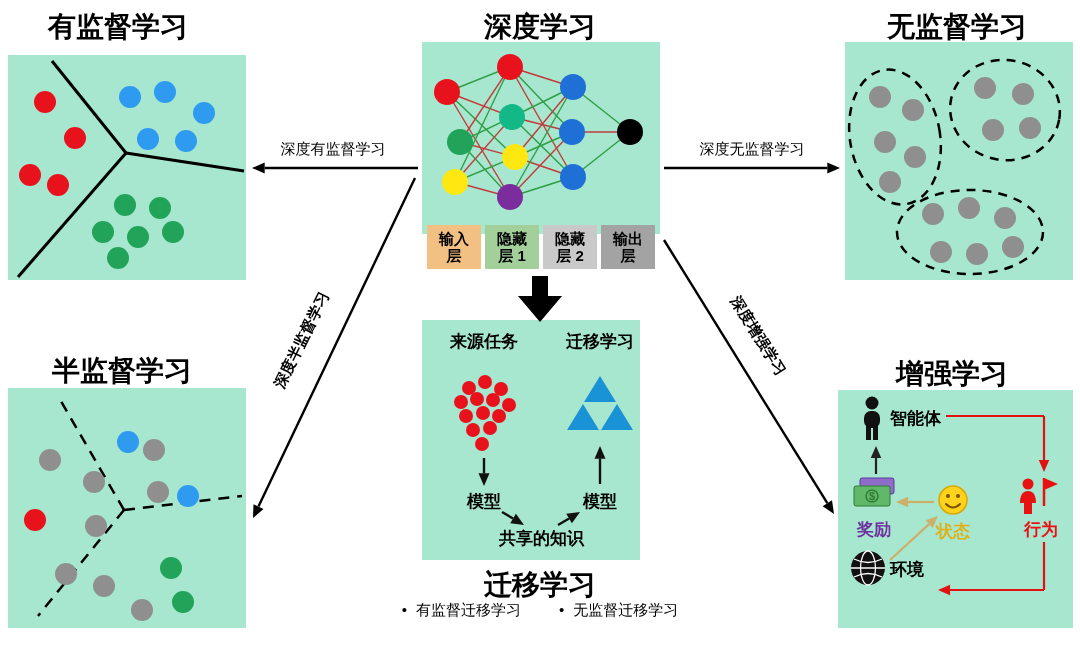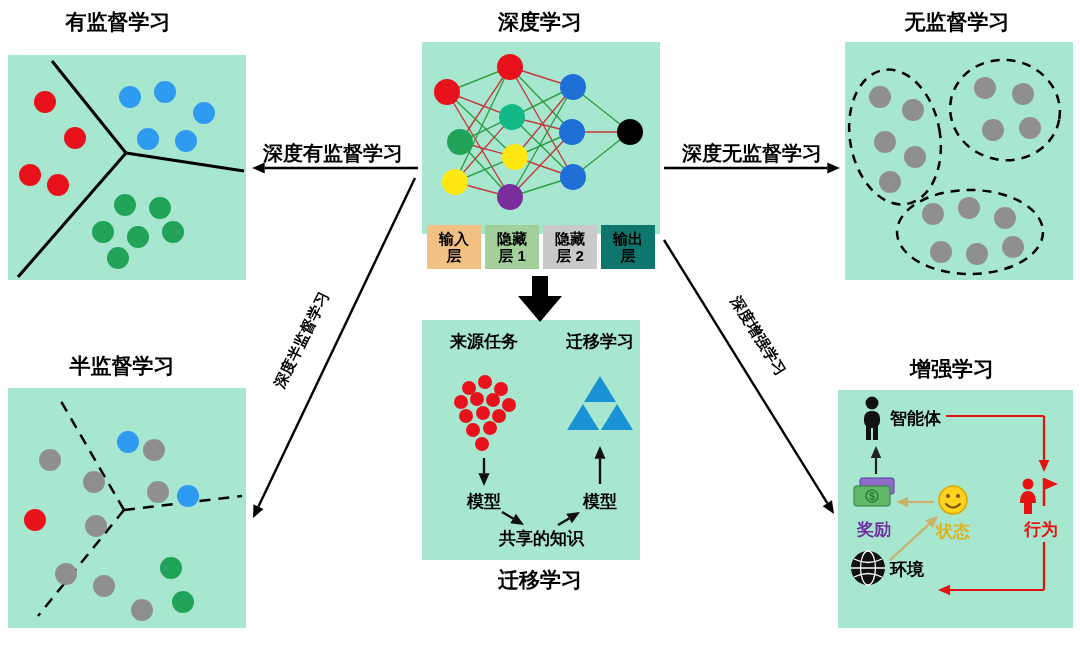--- a/index.html
+++ b/index.html
@@ -1,26 +1,26 @@
 <!DOCTYPE html>
 <html><head>
 <meta charset="utf-8">
 <style>
 *{margin:0;padding:0;box-sizing:border-box}
 body{font-family:"Liberation Sans","DejaVu Sans",sans-serif;background:#fff;color:#000}
 #canvas{position:relative;width:1080px;height:662px;background:#fff;overflow:hidden}
 .panel{position:absolute;background:#a7e6cf}
 .panel svg{display:block;position:absolute;left:0;top:0}
-.title{position:absolute;font-size:21px;font-weight:bold;white-space:nowrap;transform:translateX(-50%)}
-.alabel{position:absolute;font-size:20px;font-weight:bold;white-space:nowrap;transform:translateX(-50%)}
+.title{position:absolute;font-size:28px;font-weight:bold;white-space:nowrap;transform:translateX(-50%)}
+.alabel{position:absolute;font-size:15px;font-weight:normal;white-space:nowrap;transform:translateX(-50%)}
 .alabel-rot{position:absolute;font-size:15px;font-weight:bold;white-space:nowrap}
 #overlay{position:absolute;left:0;top:0;pointer-events:none}
 .layer-row{position:absolute;left:5px;top:183px;width:228px;display:flex;justify-content:space-between}
 .layer-box{width:54px;height:44px;display:flex;flex-direction:column;align-items:center;justify-content:center;font-size:15px;font-weight:bold;line-height:1.15;text-align:center}
-.lb0{background:#f2c083}.lb1{background:#a3cf9b}.lb2{background:#c9c9c9}.lb3{background:#0f766e}
+.lb0{background:#f2c083}.lb1{background:#a3cf9b}.lb2{background:#c9c9c9}.lb3{background:#a3a3a3}
 .tl{position:absolute;font-size:17px;font-weight:bold;white-space:nowrap}
 .rl-label{position:absolute;font-size:17px;font-weight:bold;white-space:nowrap}
 .bullets{position:absolute;left:540px;transform:translateX(-50%);font-size:15px;white-space:nowrap}
 .bullet-item::before{content:"•";margin-right:9px}
 .bullet-item + .bullet-item{margin-left:34px}
 </style>
 </head>
 <body>
 
 <div id="canvas">
@@ -257,14 +257,18 @@
       <line x1="664" y1="240" x2="827.3149967619541" y2="503.22534772220854" stroke="#000" stroke-width="2.4"></line>
       <polygon points="834,514 822.6303653368274,506.131870869185 831.9996281870809,500.3188245752321" fill="#000"></polygon>
       <polygon points="532,276 548,276 548,296 562,296 540,322 518,296 532,296" fill="#000"></polygon>
     </svg>
 
   <div class="alabel" style="left:333px;top:140px">深度有监督学习</div>
   <div class="alabel" style="left:752px;top:140px">深度无监督学习</div>
   <div class="alabel-rot" style="left:302px;top:340px;transform:translate(-50%,-50%) rotate(-64deg)">深度半监督学习</div>
   <div class="alabel-rot" style="left:758px;top:336px;transform:translate(-50%,-50%) rotate(58deg)">深度增强学习</div>
 
+  <div class="bullets" style="top:601px">
+    <span class="bullet-item">有监督迁移学习</span>
+    <span class="bullet-item">无监督迁移学习</span>
+  </div>
 
 </div>
 
 </body></html>

